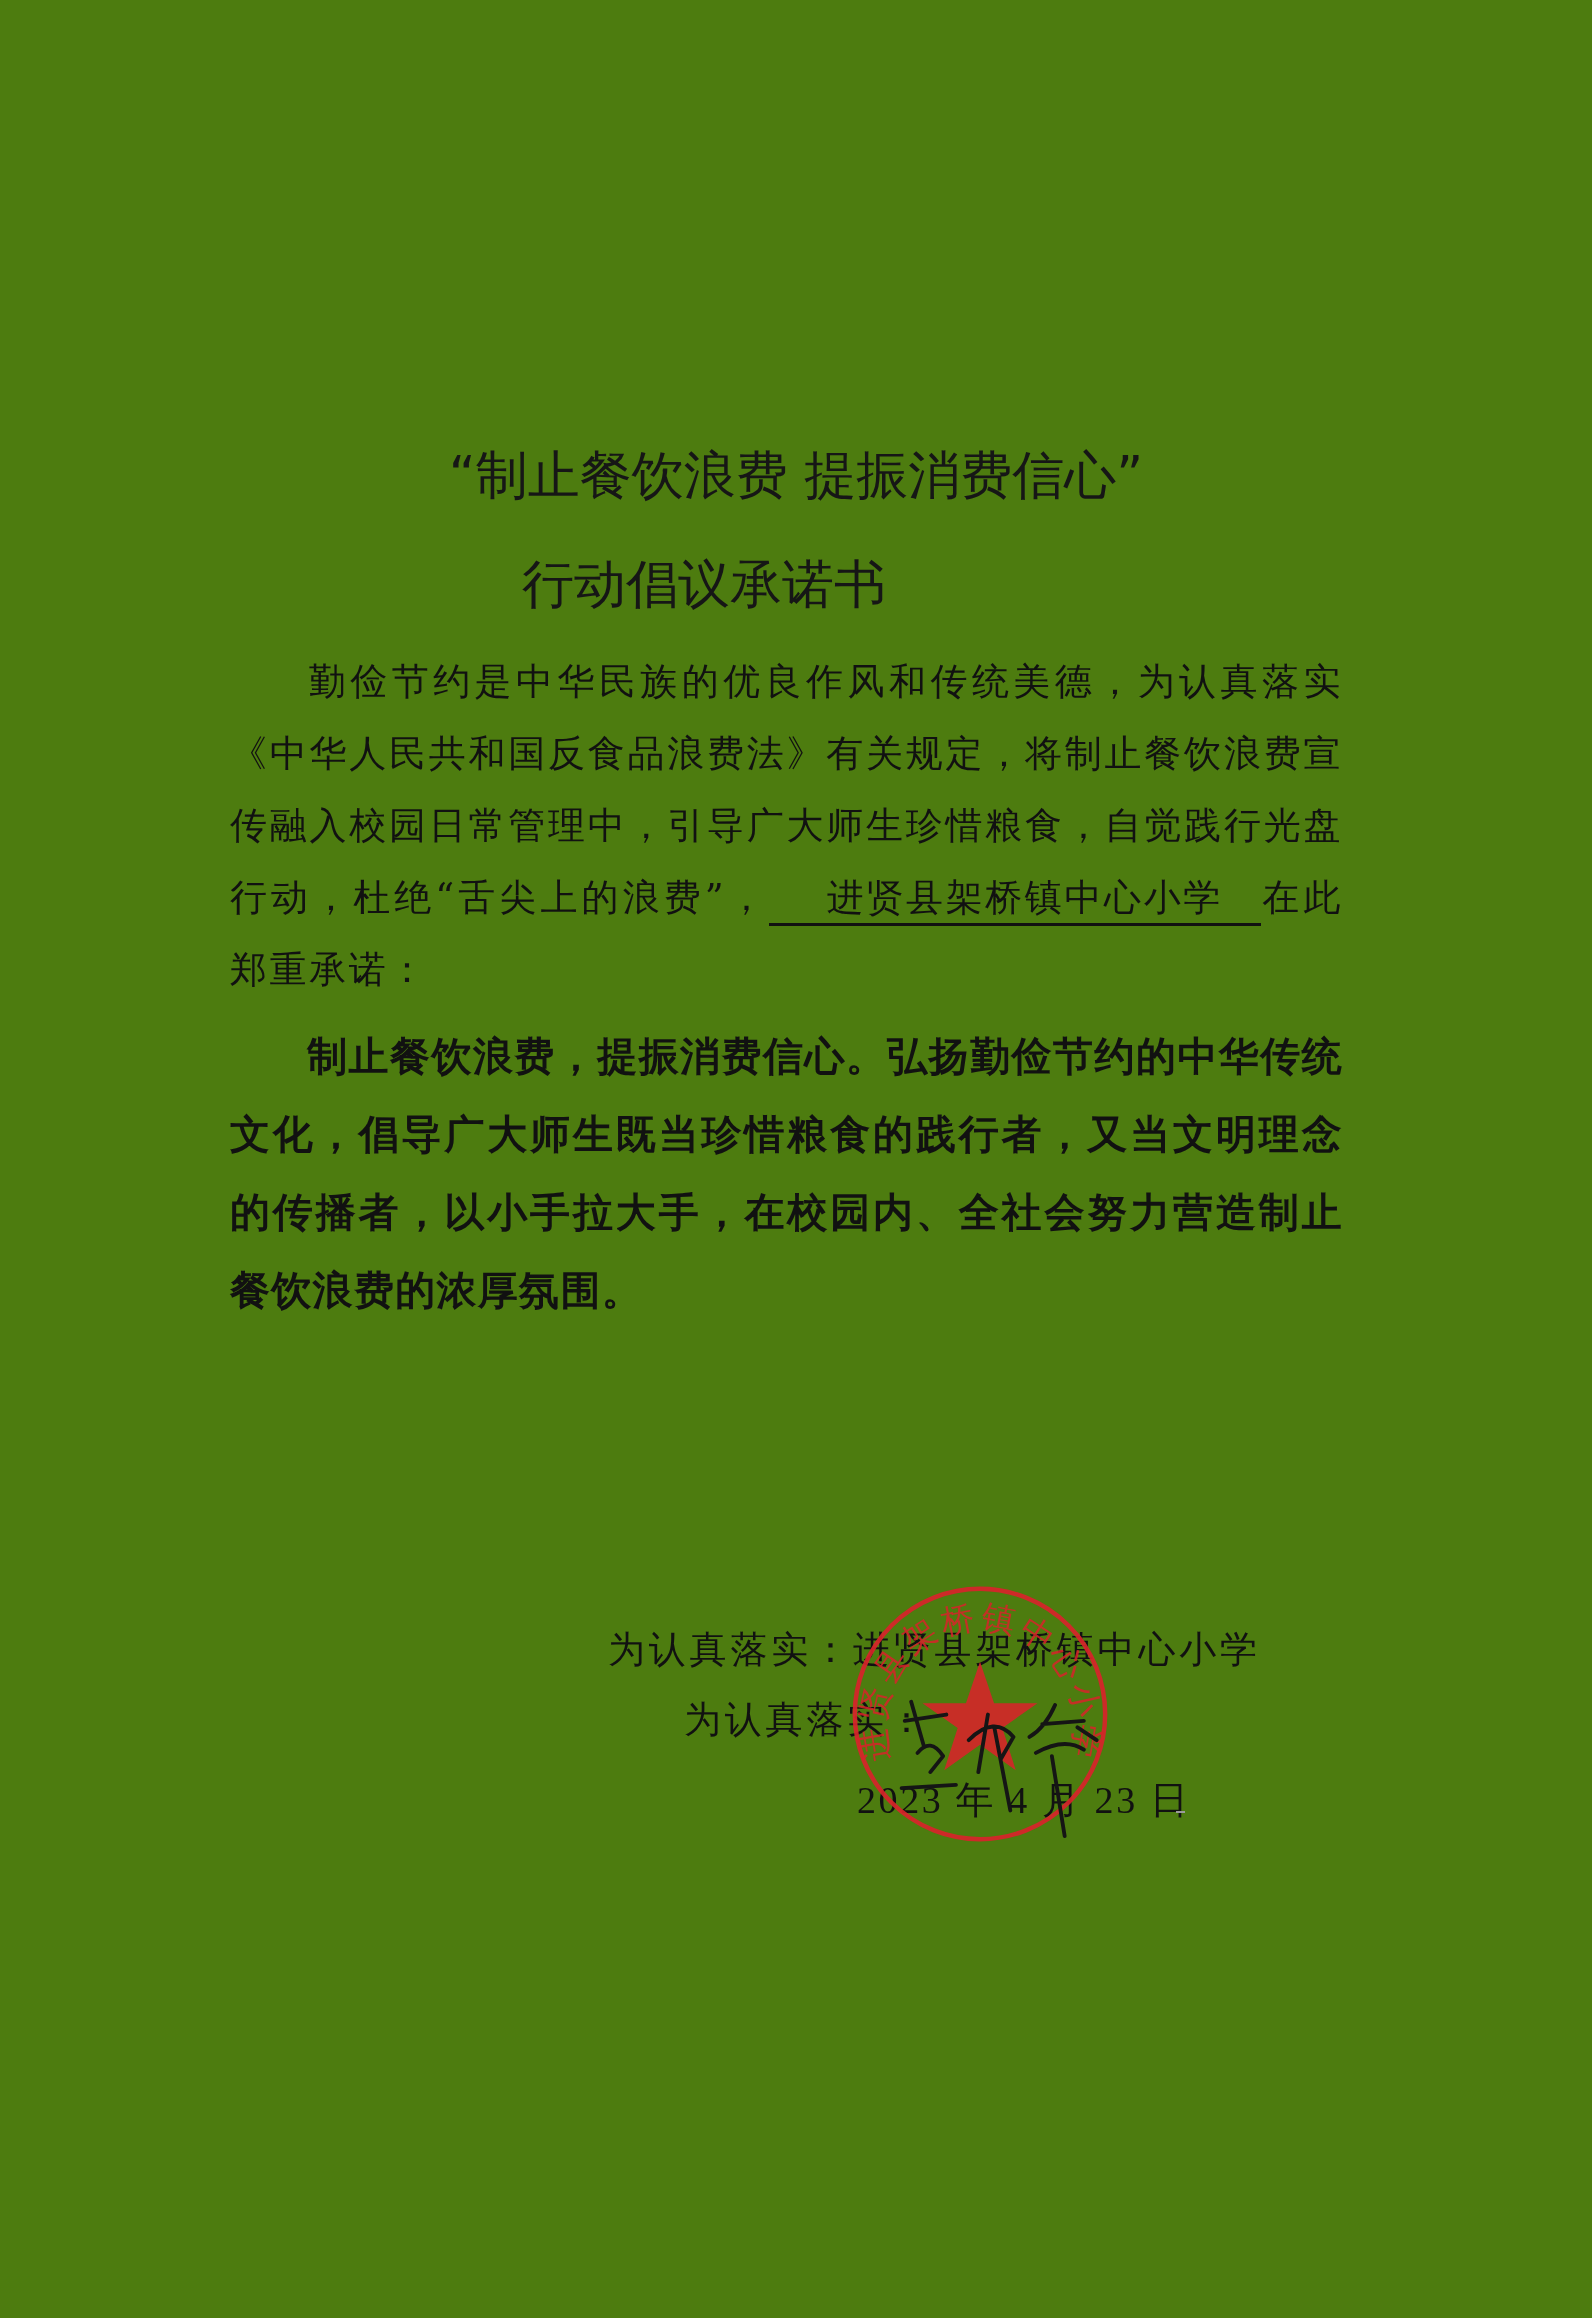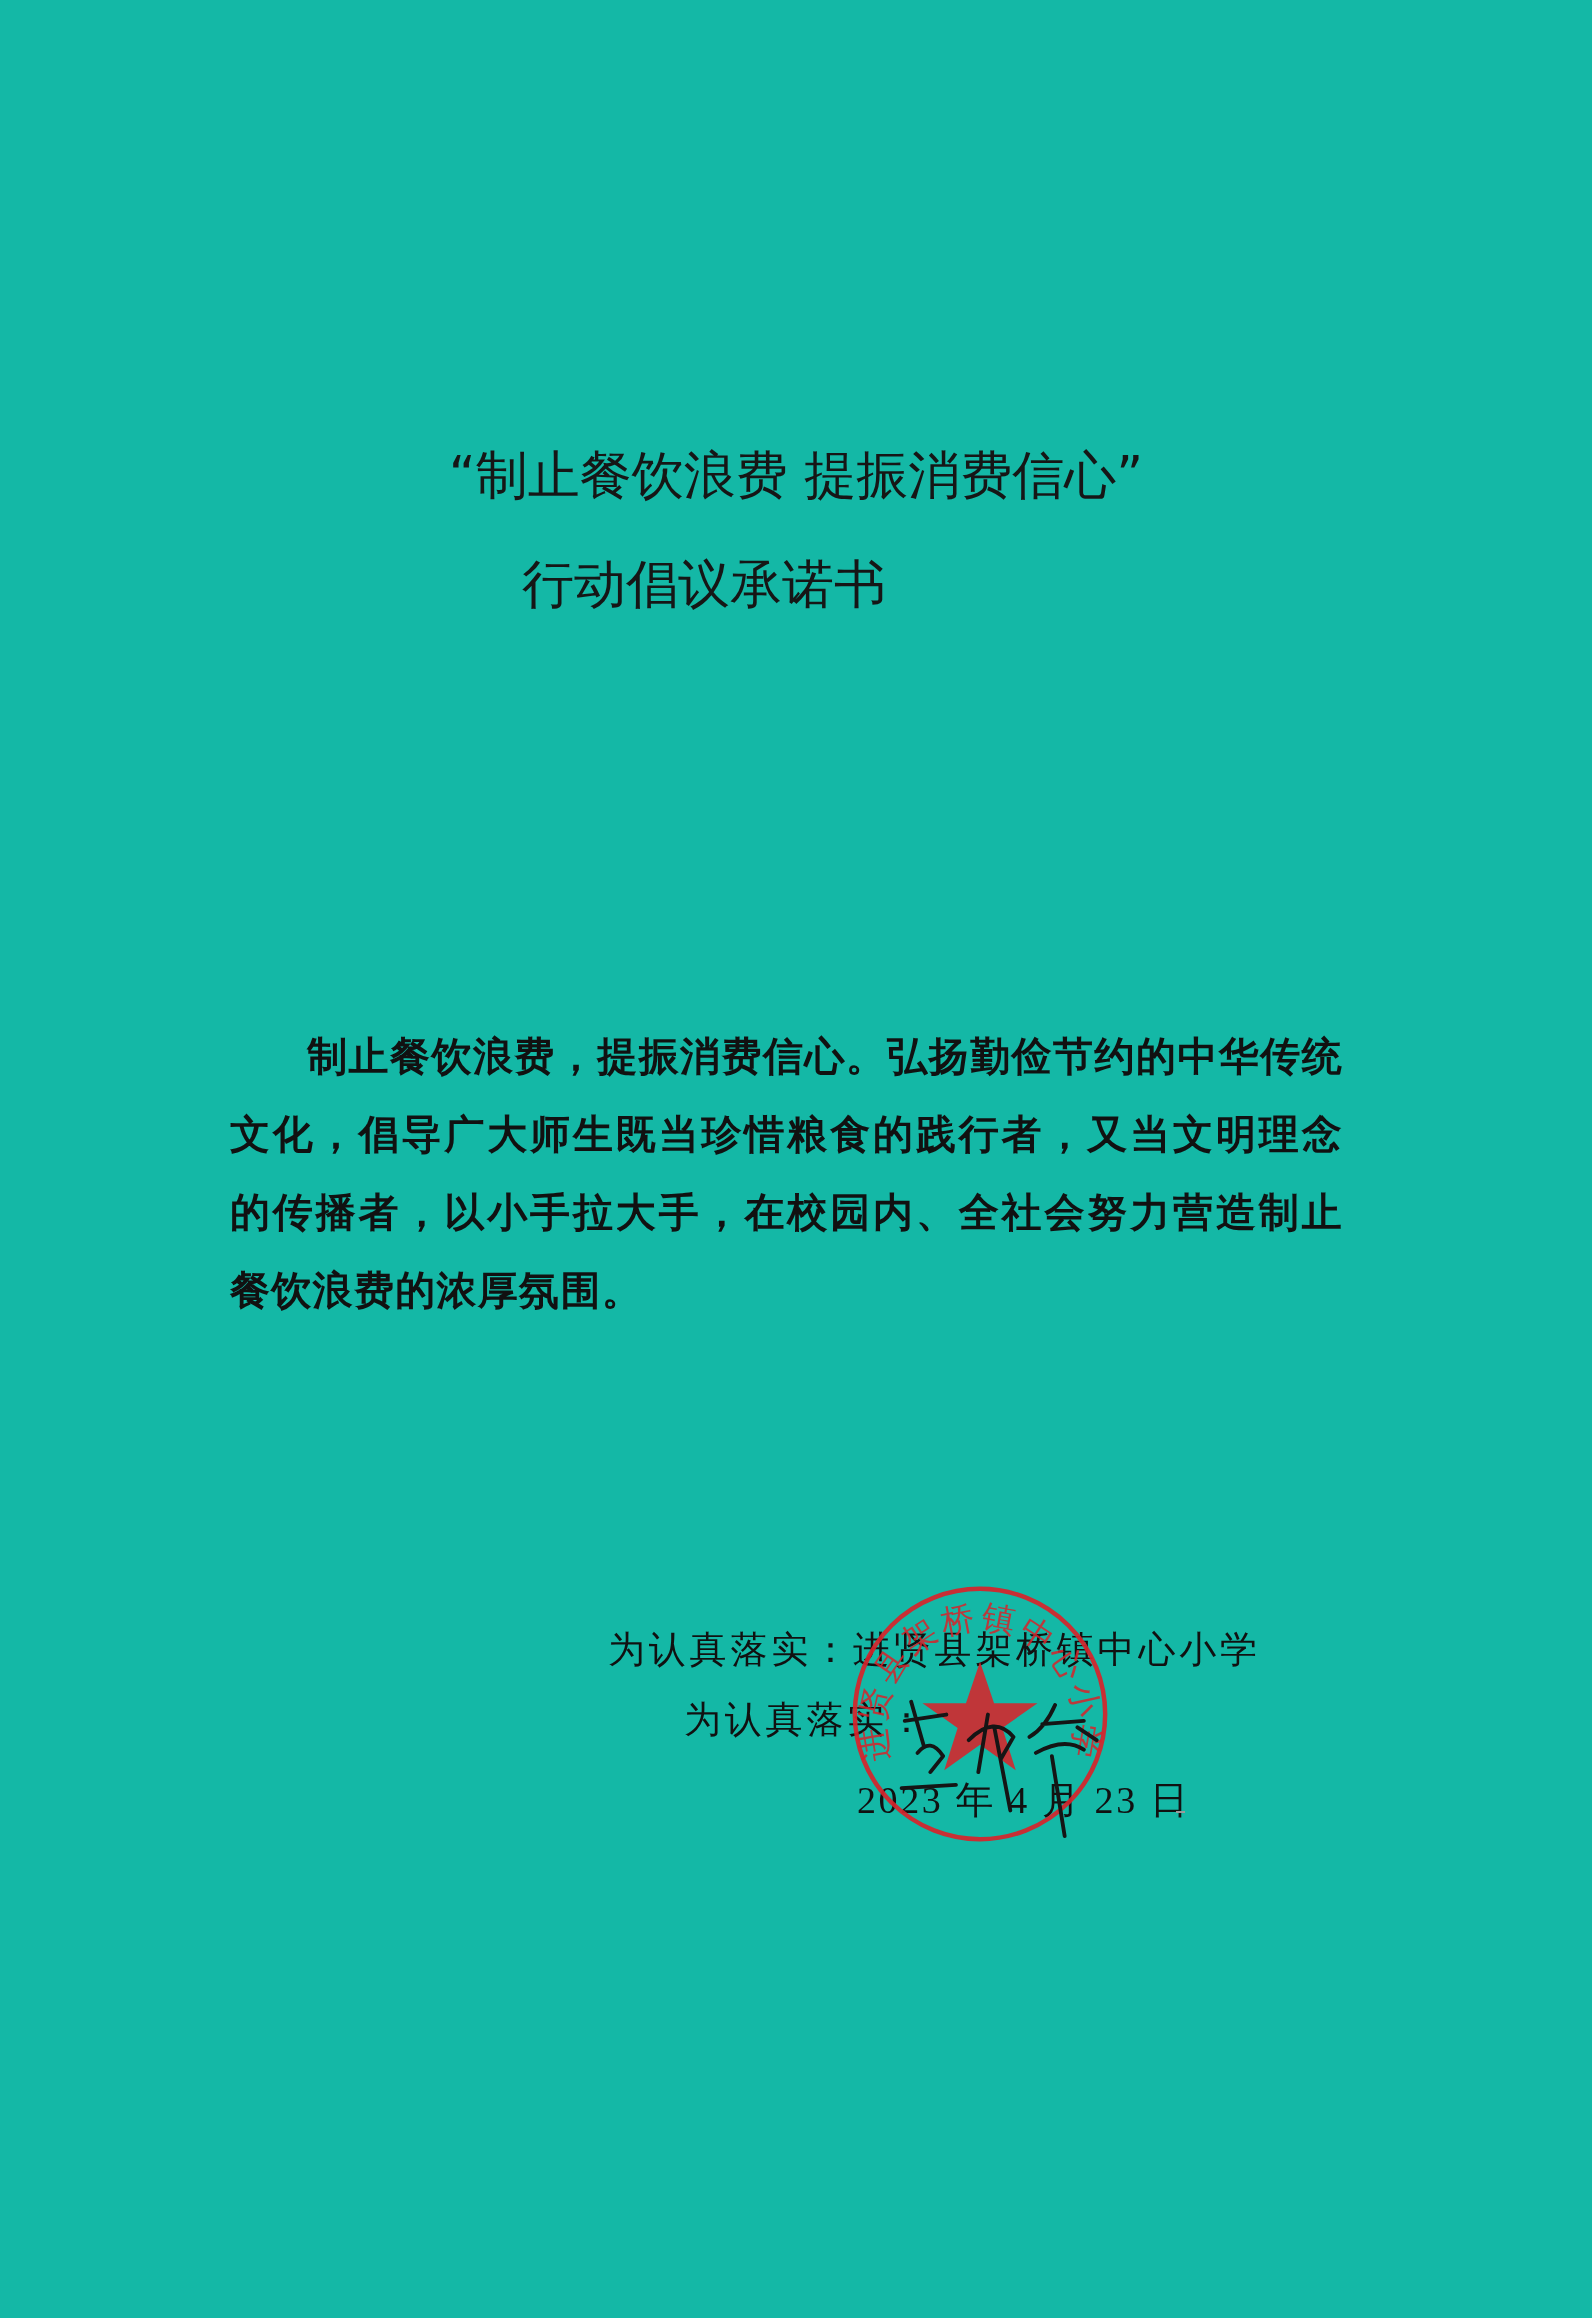--- a/index.html
+++ b/index.html
@@ -1,21 +1,21 @@
 <!DOCTYPE html>
 <html style="font-size:10.2px"><head>
   <meta charset="utf-8">
   <style>
     html, body { margin: 0; padding: 0; background: #ffffff; }
     body {
       width: 1592px; height: 2319px; position: relative; overflow: hidden;
       font-family: "DejaVu Serif", "Liberation Serif", serif;
       color: #111111;
     }
-    .page { position: absolute; left: 0; top: 0; width: 1592px; height: 2319px; background: #14b8a6; }
+    .page { position: absolute; left: 0; top: 0; width: 1592px; height: 2319px; background: #4d7c0f; }
     .title1 {
       position: absolute; left: 0; width: 1592px; top: 441px; text-align: center;
       font-family: "DejaVu Sans", "Liberation Sans", sans-serif;
       font-size: 52px; letter-spacing: 0px; color: #161616;
     }
     .title2 {
       position: absolute; left: 0; width: 1408px; top: 550px; text-align: center;
       font-family: Liberation Mono, monospace;
       font-size: 52px; color: #161616;
     }
@@ -47,20 +47,21 @@
     .dash { position: absolute; left: 1176px; top: 1811px; width: 9px; height: 1.9px; background: #9a9a9a; }
   </style>
 </head>
 <body>
 
 <div class="page">
 
   <div class="title1">“制止餐饮浪费  提振消费信心”</div>
   <div class="title2">行动倡议承诺书</div>
 
+  <div class="para p1"><span class="indent"></span><span>勤俭节约是中华民族的优良作风和传统美德，为认真落实《中华人民共和国反食品浪费法》有关规定，将制止餐饮浪费宣传融入校园日常管理中，引导广大师生珍惜粮食，自觉践行光盘行动，杜绝“舌尖上的浪费”，</span><span class="fill-blank">进贤县架桥镇中心小学</span><span>在此郑重承诺：</span></div>
 
   <div class="para p2"><span class="indent"></span><span>制止餐饮浪费，提振消费信心。弘扬勤俭节约的中华传统文化，倡导广大师生既当珍惜粮食的践行者，又当文明理念的传播者，以小手拉大手，在校园内、全社会努力营造制止餐饮浪费的浓厚氛围。</span></div>
 
 
   <div class="sig-line school-line"><span>为认真落实：</span><span>进贤县架桥镇中心小学</span></div>
 
   <div class="sig-line rep-line"><span>为认真落实：</span></div>
 
   <div class="sig-line date-line">2023 年 4 月 23 日</div>
   <div class="dash"></div>

